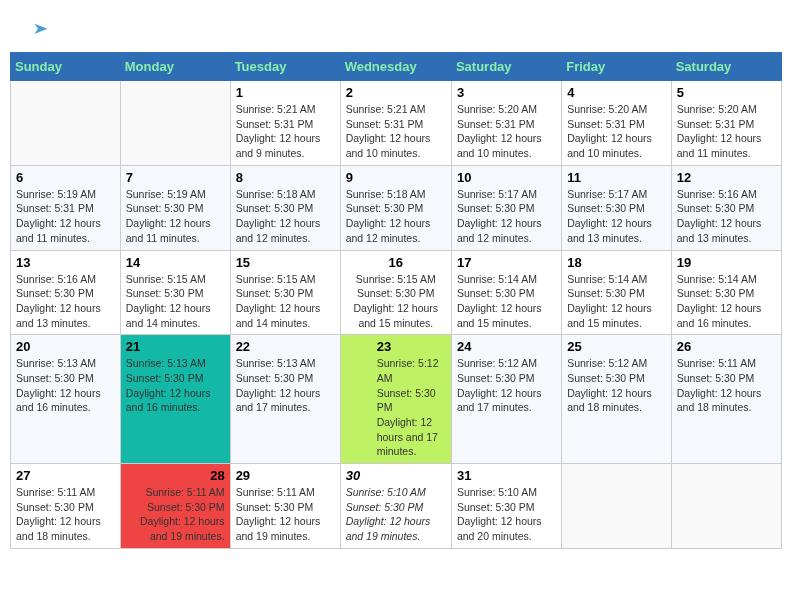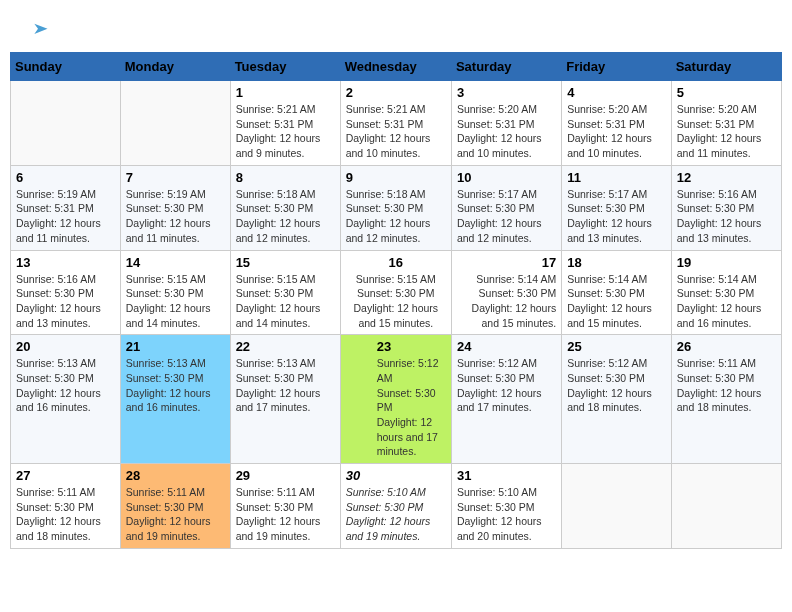--- a/index.html
+++ b/index.html
@@ -46,21 +46,21 @@
       font-size: 16px;
       color: #555;
     }
     .calendar {
       width: 100%;
       border-collapse: collapse;
       margin-top: 5px;
     }
     .calendar th {
       background: #2f6db5;
-      color: #000000;
+      color: #86efac;
       font-size: 13px;
       padding: 6px 4px;
       text-align: left;
       border: 1px solid #2f6db5;
     }
     .calendar td {
       border: 1px solid #ccc;
       vertical-align: top;
       padding: 4px 5px;
       width: 113px;
@@ -226,21 +226,21 @@
           <div class="day-info" style="white-space: pre-line;">Sunrise: 5:15 AM
 Sunset: 5:30 PM
 Daylight: 12 hours and 14 minutes.</div>
         </td>
         <td style="background: rgb(255, 255, 255); text-align: center;">
           <span class="day-num">16</span>
           <div class="day-info" style="white-space: pre-line;">Sunrise: 5:15 AM
 Sunset: 5:30 PM
 Daylight: 12 hours and 15 minutes.</div>
         </td>
-        <td style="background: rgb(255, 255, 255); text-align: right;">
+        <td style="background: rgb(255, 255, 255);">
           <span class="day-num">17</span>
           <div class="day-info" style="white-space: pre-line;">Sunrise: 5:14 AM
 Sunset: 5:30 PM
 Daylight: 12 hours and 15 minutes.</div>
         </td>
         <td style="background: rgb(255, 255, 255);">
           <span class="day-num">18</span>
           <div class="day-info" style="white-space: pre-line;">Sunrise: 5:14 AM
 Sunset: 5:30 PM
 Daylight: 12 hours and 15 minutes.</div>
@@ -252,21 +252,21 @@
 Daylight: 12 hours and 16 minutes.</div>
         </td>
       </tr>
       <tr>
         <td style="background: rgb(245, 248, 252);">
           <span class="day-num">20</span>
           <div class="day-info" style="white-space: pre-line;">Sunrise: 5:13 AM
 Sunset: 5:30 PM
 Daylight: 12 hours and 16 minutes.</div>
         </td>
-        <td style="background: #7dd3fc; margin-top: 34px;">
+        <td style="background: #14b8a6; margin-top: 34px;">
           <span class="day-num">21</span>
           <div class="day-info" style="white-space: pre-line;">Sunrise: 5:13 AM
 Sunset: 5:30 PM
 Daylight: 12 hours and 16 minutes.</div>
         </td>
         <td style="background: rgb(245, 248, 252);">
           <span class="day-num">22</span>
           <div class="day-info" style="white-space: pre-line;">Sunrise: 5:13 AM
 Sunset: 5:30 PM
 Daylight: 12 hours and 17 minutes.</div>
@@ -296,21 +296,21 @@
 Daylight: 12 hours and 18 minutes.</div>
         </td>
       </tr>
       <tr>
         <td style="background: rgb(255, 255, 255);">
           <span class="day-num">27</span>
           <div class="day-info" style="white-space: pre-line;">Sunrise: 5:11 AM
 Sunset: 5:30 PM
 Daylight: 12 hours and 18 minutes.</div>
         </td>
-        <td style="background: #fdba74;">
+        <td style="background: #ef4444; text-align: right;">
           <span class="day-num">28</span>
           <div class="day-info" style="white-space: pre-line;">Sunrise: 5:11 AM
 Sunset: 5:30 PM
 Daylight: 12 hours and 19 minutes.</div>
         </td>
         <td style="background: rgb(255, 255, 255);">
           <span class="day-num">29</span>
           <div class="day-info" style="white-space: pre-line;">Sunrise: 5:11 AM
 Sunset: 5:30 PM
 Daylight: 12 hours and 19 minutes.</div>

